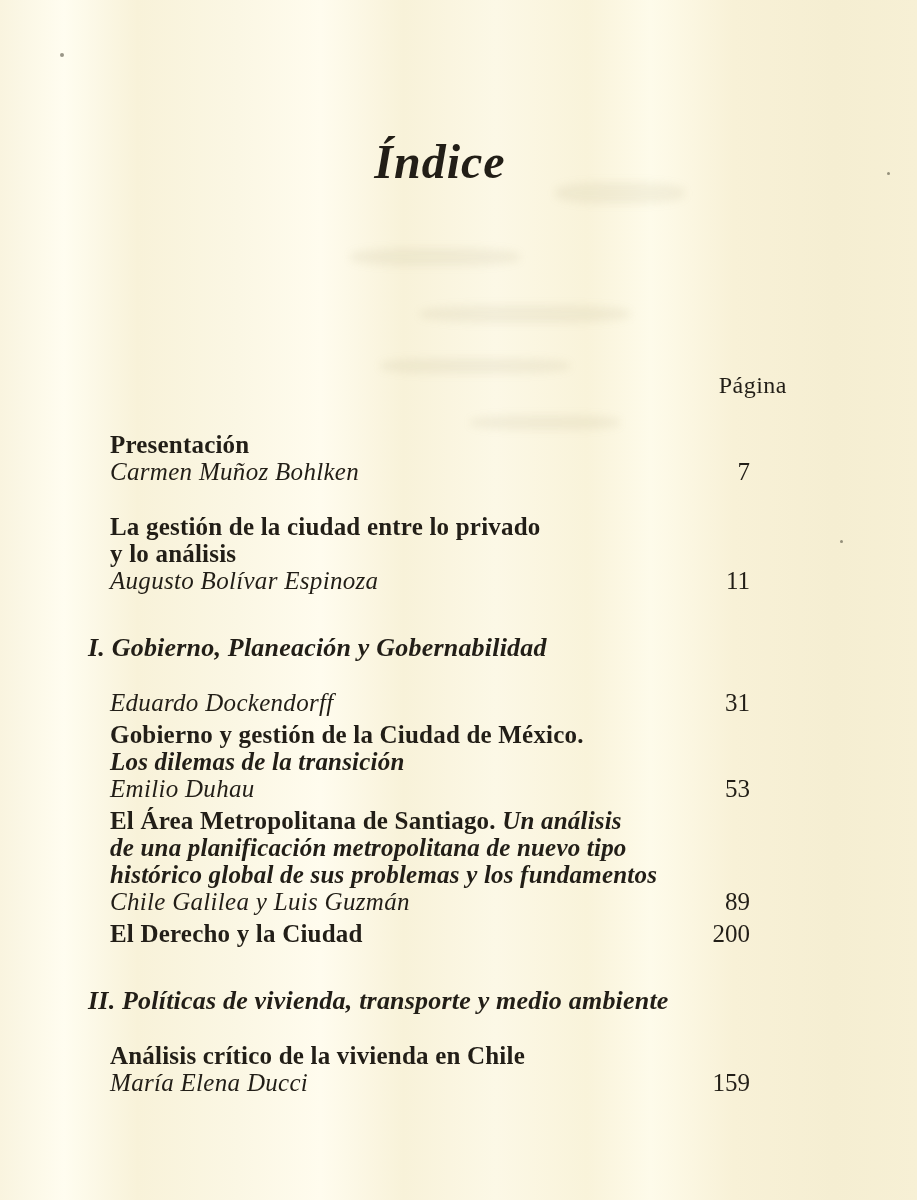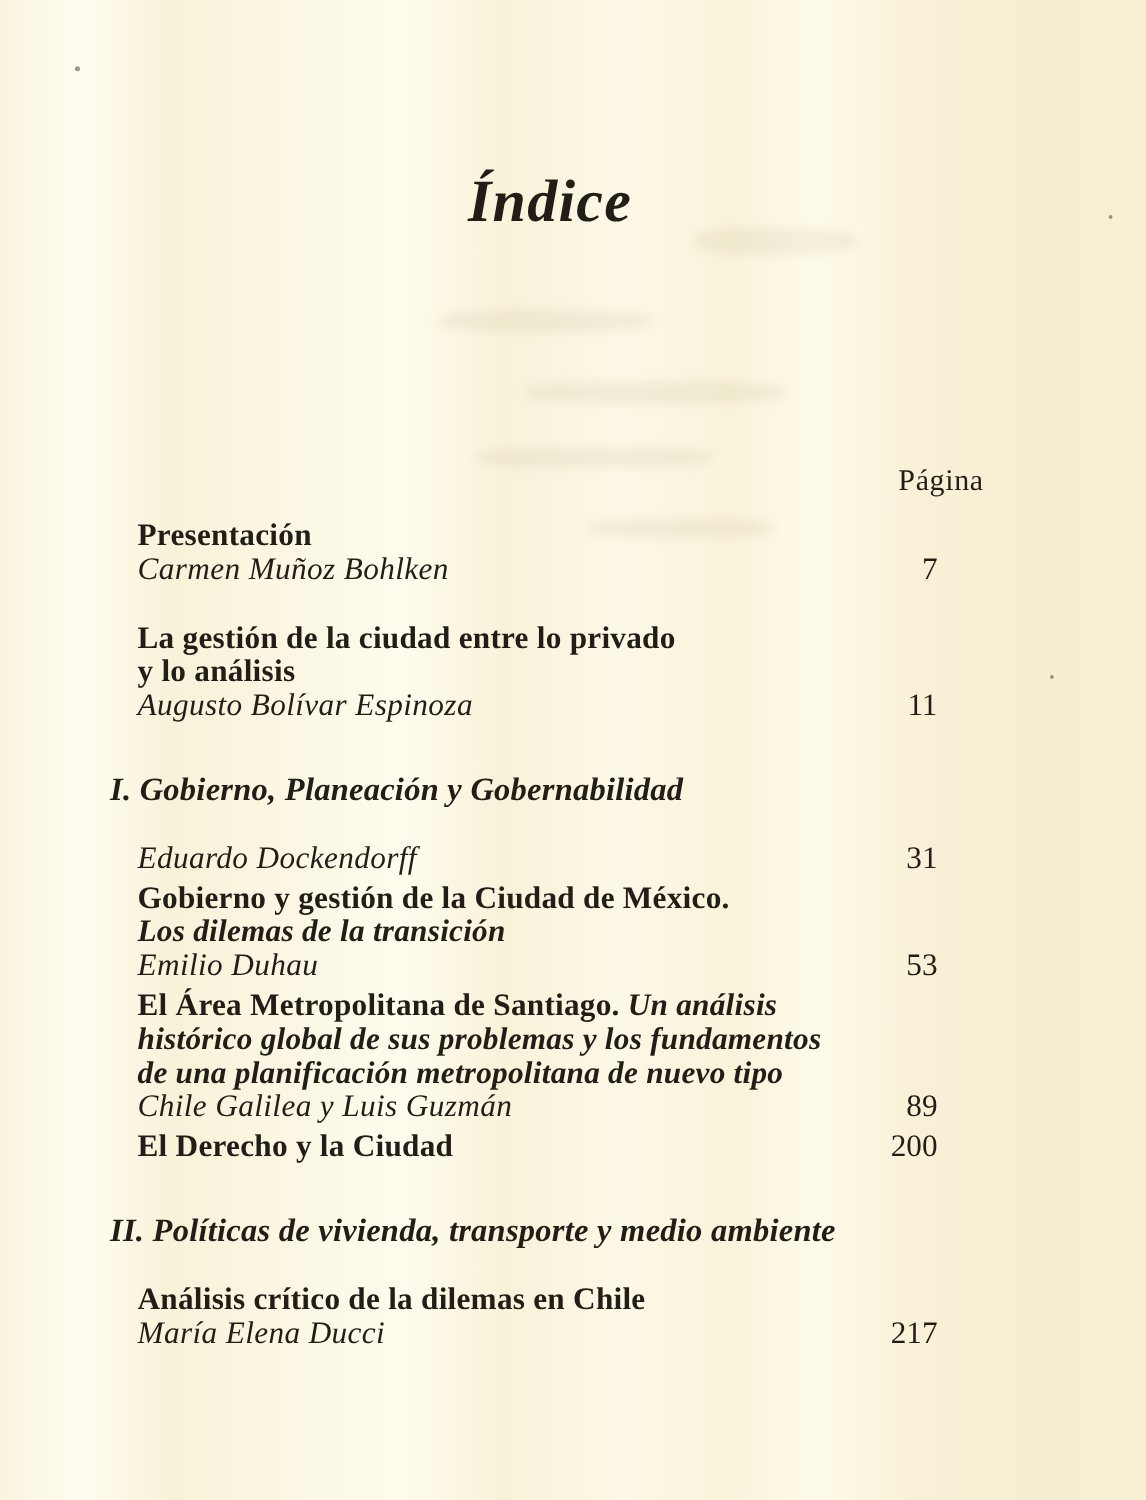--- a/index.html
+++ b/index.html
@@ -48,21 +48,21 @@
   .toc{
     position:absolute;
     top:415px;left:110px;width:640px;
   }
   .toc-item{
     position:relative;
     margin-top:28px;
     font-size:25px;
     line-height:27px;
   }
-  .toc-item:first-child{margin-top:0;}
+  .toc-item:first-child{margin-top:16px;}
   .toc-item.tight{margin-top:5px;}
   .toc-item.section{
     margin-left:-22px;
     font-size:26px;
     margin-top:40px;
   }
   .toc-line{white-space:nowrap;}
   .s-bold{font-weight:bold;letter-spacing:.2px;}
   .s-italic{font-style:italic;letter-spacing:.3px;}
   .s-bolditalic{font-weight:bold;font-style:italic;letter-spacing:.2px;}
@@ -111,32 +111,32 @@
         <div class="toc-page">31</div>
       </div>
       <div class="toc-item tight">
         <div class="toc-line"><span class="s-bold">Gobierno y gestión de la Ciudad de México.</span></div>
         <div class="toc-line"><span class="s-bolditalic">Los dilemas de la transición</span></div>
         <div class="toc-line"><span class="s-italic">Emilio Duhau</span></div>
         <div class="toc-page">53</div>
       </div>
       <div class="toc-item tight">
         <div class="toc-line"><span class="s-bold">El Área Metropolitana de Santiago. </span><span class="s-bolditalic">Un análisis</span></div>
+        <div class="toc-line"><span class="s-bolditalic">de una planificación metropolitana de nuevo tipo</span></div>
         <div class="toc-line"><span class="s-bolditalic">histórico global de sus problemas y los fundamentos</span></div>
-        <div class="toc-line"><span class="s-bolditalic">de una planificación metropolitana de nuevo tipo</span></div>
         <div class="toc-line"><span class="s-italic">Chile Galilea y Luis Guzmán</span></div>
         <div class="toc-page">89</div>
       </div>
       <div class="toc-item tight">
         <div class="toc-line"><span class="s-bold">El Derecho y la Ciudad</span></div>
         <div class="toc-page">200</div>
       </div>
       <div class="toc-item section">
         <div class="toc-line"><span class="s-bolditalic">II. Políticas de vivienda, transporte y medio ambiente</span></div>
       </div>
       <div class="toc-item">
-        <div class="toc-line"><span class="s-bold">Análisis crítico de la dilemas en Chile</span></div>
+        <div class="toc-line"><span class="s-bold">Análisis crítico de la vivienda en Chile</span></div>
         <div class="toc-line"><span class="s-italic">María Elena Ducci</span></div>
-        <div class="toc-page">217</div>
+        <div class="toc-page">159</div>
       </div>
     </div>
 
 </div>
 
 </body></html>

